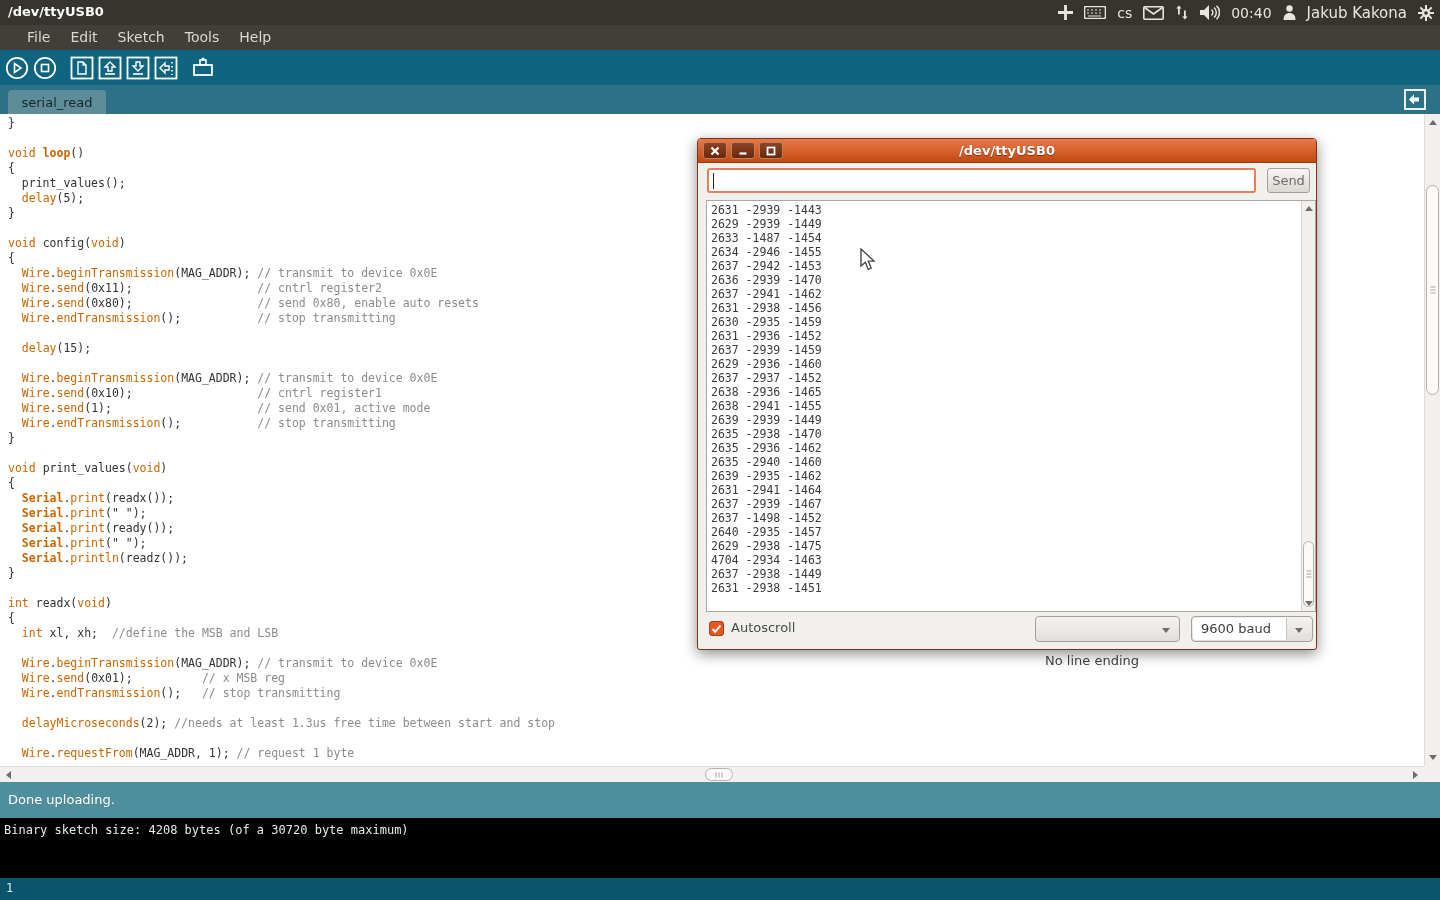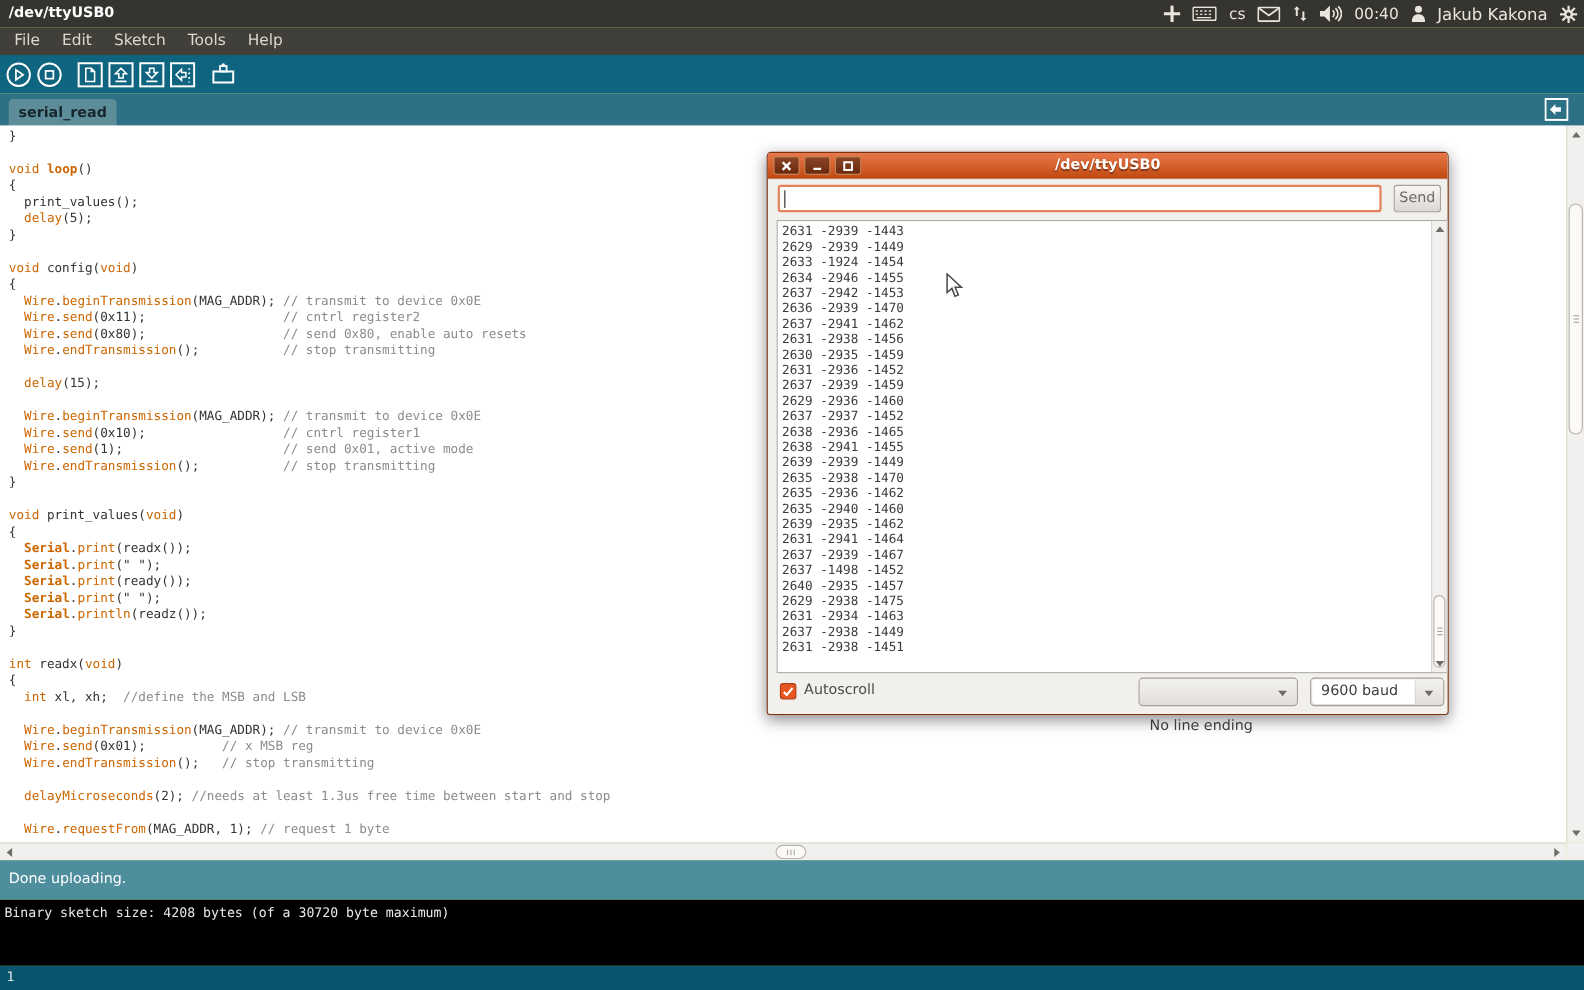--- a/index.html
+++ b/index.html
@@ -7,28 +7,28 @@
   .screen {
     position:relative; width:1440px; height:900px; overflow:hidden;
     background:#bef264; font-family:"DejaVu Sans", sans-serif;
   }
   
   .topbar { position:absolute; left:0; top:0; width:1440px; height:25px; background:#35342f; }
   .win-title { position:absolute; left:8px; top:4px; color:#fff; font-size:13px; font-weight:bold; }
   .tray { position:absolute; right:6px; top:0; height:25px; display:flex; align-items:center; gap:11px; color:#e8e5de; font-size:14px; }
   .tray svg { display:block; }
   
-  .menubar { position:absolute; left:0; top:25px; width:1440px; height:25px; background:#413f39; display:flex; align-items:center; padding-left:3px; }
+  .menubar { position:absolute; left:0; top:25px; width:1440px; height:25px; background:#413f39; display:flex; align-items:center; padding-left:17px; }
   .menu-item { color:#ddd8cf; font-size:14px; padding:0 10px; height:25px; line-height:25px; }
   
   .toolbar { position:absolute; left:0; top:50px; width:1440px; height:35px; background:#0f647f; display:flex; align-items:center; padding-left:5px; gap:4px; }
   .tbtn { width:24px; height:24px; display:flex; align-items:center; justify-content:center; }
   .tbtn.gap { margin-left:9px; }
   
-  .tabbar { position:absolute; left:0; top:85px; width:1440px; height:31px; background:#2c7186;font-weight:bold; }
+  .tabbar { position:absolute; left:0; top:85px; width:1440px; height:31px; background:#2c7186; }
   .tab { position:absolute; left:8px; bottom:0; width:98px; height:26px; background:#5e8d9a; border-radius:4px 4px 0 0; text-align:center; line-height:26px; font-size:13px; color:#16262c; }
   .newtab-btn { position:absolute; right:13px; top:3px; width:24px; height:23px; display:flex; align-items:center; justify-content:center; }
   
   .editor { position:absolute; left:0; top:114px; width:1424px; height:652px; background:#fff; overflow:hidden; }
   .code { padding:2px 0 0 8px; }
   .code-line { height:15px; font-family:"DejaVu Sans Mono",monospace; font-size:11.5px; line-height:15px; color:#333; white-space:pre; }
   .code-line .kw { color:#cc6600; }
   .code-line b.kw { font-weight:bold;margin-top:36px; }
   .code-line .cm { color:#8c8c8c; }
   
@@ -317,21 +317,21 @@
 
     <div class="sm-input">
       <div class="sm-caret"></div>
     </div>
     <div class="sm-send">Send</div>
 
     <div class="sm-output">
       <div class="sm-lines">
           <div class="sm-line">2631 -2939 -1443</div>
           <div class="sm-line">2629 -2939 -1449</div>
-          <div class="sm-line">2633 -1924 -1454</div>
+          <div class="sm-line">2633 -1487 -1454</div>
           <div class="sm-line">2634 -2946 -1455</div>
           <div class="sm-line">2637 -2942 -1453</div>
           <div class="sm-line">2636 -2939 -1470</div>
           <div class="sm-line">2637 -2941 -1462</div>
           <div class="sm-line">2631 -2938 -1456</div>
           <div class="sm-line">2630 -2935 -1459</div>
           <div class="sm-line">2631 -2936 -1452</div>
           <div class="sm-line">2637 -2939 -1459</div>
           <div class="sm-line">2629 -2936 -1460</div>
           <div class="sm-line">2637 -2937 -1452</div>
@@ -340,21 +340,21 @@
           <div class="sm-line">2639 -2939 -1449</div>
           <div class="sm-line">2635 -2938 -1470</div>
           <div class="sm-line">2635 -2936 -1462</div>
           <div class="sm-line">2635 -2940 -1460</div>
           <div class="sm-line">2639 -2935 -1462</div>
           <div class="sm-line">2631 -2941 -1464</div>
           <div class="sm-line">2637 -2939 -1467</div>
           <div class="sm-line">2637 -1498 -1452</div>
           <div class="sm-line">2640 -2935 -1457</div>
           <div class="sm-line">2629 -2938 -1475</div>
-          <div class="sm-line">2631 -2934 -1463</div>
+          <div class="sm-line">4704 -2934 -1463</div>
           <div class="sm-line">2637 -2938 -1449</div>
           <div class="sm-line">2631 -2938 -1451</div>
         </div>
       <div class="sm-vscroll">
         <span class="arr up"></span>
         <div class="sm-thumb">
             <span class="grip">
               <i></i>
               <i></i>
               <i></i>

